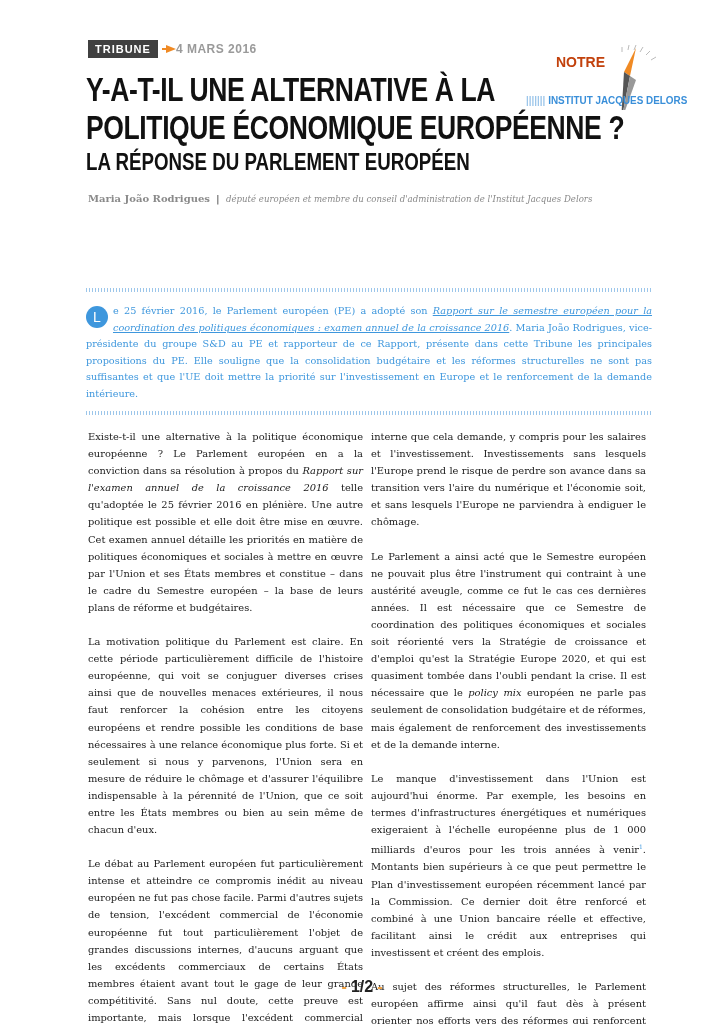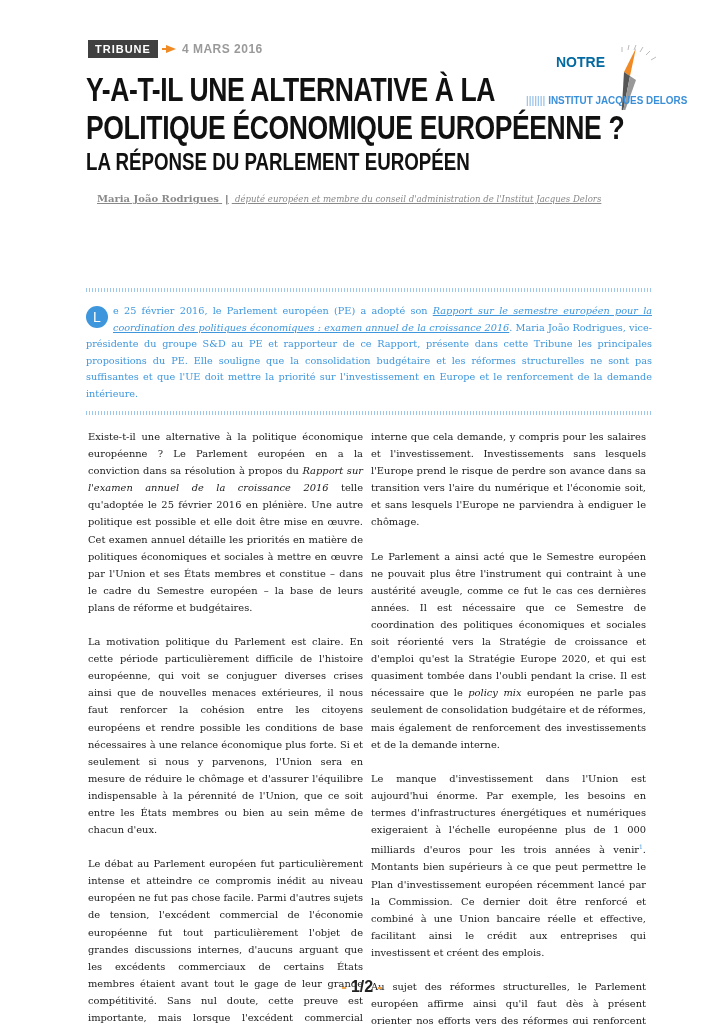--- a/index.html
+++ b/index.html
@@ -2,32 +2,32 @@
 <html><head>
 <meta charset="utf-8">
 <style>
   html, body { margin: 0; padding: 0; background: #ffffff; }
   body { width: 724px; height: 1024px; position: relative; overflow: hidden; font-family: "DejaVu Serif", serif; color: #1a1a1a; }
 
   .header-row { position: absolute; left: 88px; top: 40px; display: flex; align-items: center; }
   .tag { background: #404040; color: #fff; font-family: "Liberation Sans", sans-serif; font-weight: bold; font-size: 11px; letter-spacing: 1px; padding: 3px 7px; }
   .date-arrow { width: 0; height: 0; border-top: 4px solid transparent; border-bottom: 4px solid transparent; border-left: 10px solid #f08a24; margin-left: 8px; position: relative; }
   .date-arrow::before { content: ""; position: absolute; left: -14px; top: -1px; width: 6px; height: 2px; background: #f08a24; }
-  .date { font-family: "Liberation Sans", sans-serif; font-weight: bold; font-size: 12px; color: #9a9a9a; margin-left: 6px; letter-spacing: 0.5px; }
+  .date { font-family: "Liberation Sans", sans-serif; font-weight: bold; font-size: 12px; color: #9a9a9a; letter-spacing: 0.5px; }
 
   .title { position: absolute; left: 86px; top: 70px; width: 480px; font-family: "Liberation Sans", sans-serif; font-weight: bold; font-size: 34px; line-height: 38px; color: #111; transform: scaleX(0.78); transform-origin: left top; white-space: nowrap; letter-spacing: -0.5px; }
   .subtitle { position: absolute; left: 86px; top: 148px; font-family: "Liberation Sans", sans-serif; font-weight: bold; font-size: 24px; line-height: 28px; color: #111; transform: scaleX(0.78); transform-origin: left top; white-space: nowrap; }
 
-  .author { position: absolute; left: 97px; top: 193px; font-size: 10px; color: #888; white-space: nowrap; text-decoration: underline; }
+  .author { position: absolute; left: 88px; top: 193px; font-size: 10px; color: #888; white-space: nowrap; }
   .author .name { font-weight: bold; color: #8a8a8a; }
   .author .sep { font-weight: bold; color: #666; margin: 0 3px; }
   .author .role { font-style: italic; font-size: 8.6px; }
 
   .logo { position: absolute; left: 526px; top: 30px; width: 170px; height: 80px; }
-  .logo .notre { position: absolute; left: 30px; top: 24px; font-family: "Liberation Sans", sans-serif; font-weight: bold; font-size: 14px; color: #0369a1; }
+  .logo .notre { position: absolute; left: 30px; top: 24px; font-family: "Liberation Sans", sans-serif; font-weight: bold; font-size: 14px; color: #c2410c; }
   .logo .europe { position: absolute; left: 22px; top: 34px; font-family: "Liberation Sans", sans-serif; font-weight: bold; font-size: 26px; color: #3a8fd9; letter-spacing: 0px; }
   .logo .inst { position: absolute; left: 0px; top: 64px; font-family: "Liberation Sans", sans-serif; font-weight: bold; font-size: 11px; color: #3a8fd9; white-space: nowrap; transform: scaleX(0.9); transform-origin: left top; }
   .logo svg { position: absolute; left: 0; top: 0; }
 
   .intro { position: absolute; left: 86px; top: 288px; width: 566px; }
   .dots { height: 4px; background-image: repeating-linear-gradient(90deg, #9cc6ea 0 1px, transparent 1px 3px); }
   .intro-text { font-size: 9.7px; line-height: 16.5px; color: #3e97dd; text-align: justify; margin: 11px 0 9px 0; position: relative; }
   .dropcap { float: left; width: 22px; height: 22px; border-radius: 50%; background: #3e97dd; color: #fff; font-family: "Liberation Sans", sans-serif; font-size: 14px; line-height: 22px; text-align: center; margin: 3px 5px 0 0; }
   .intro-text a { color: #3e97dd; font-style: italic; text-decoration: underline; }
 

